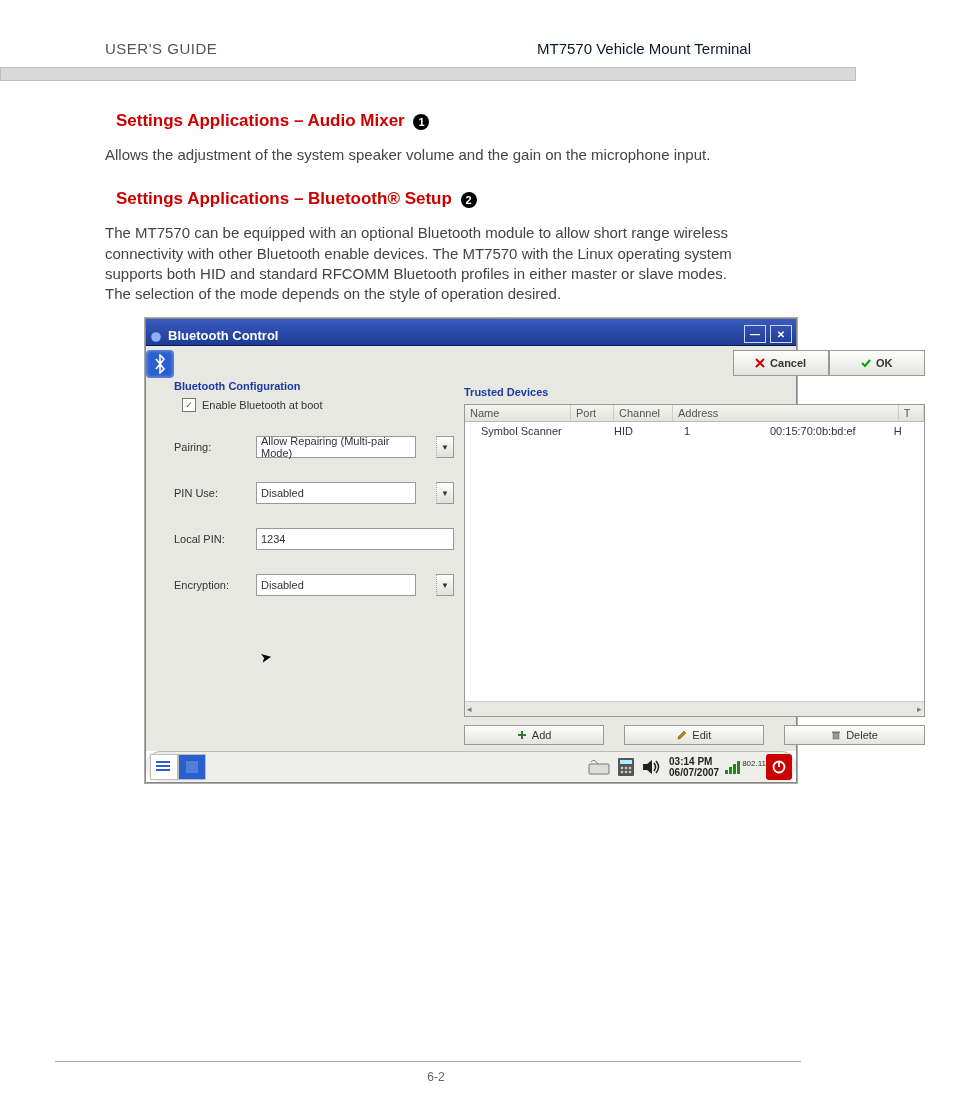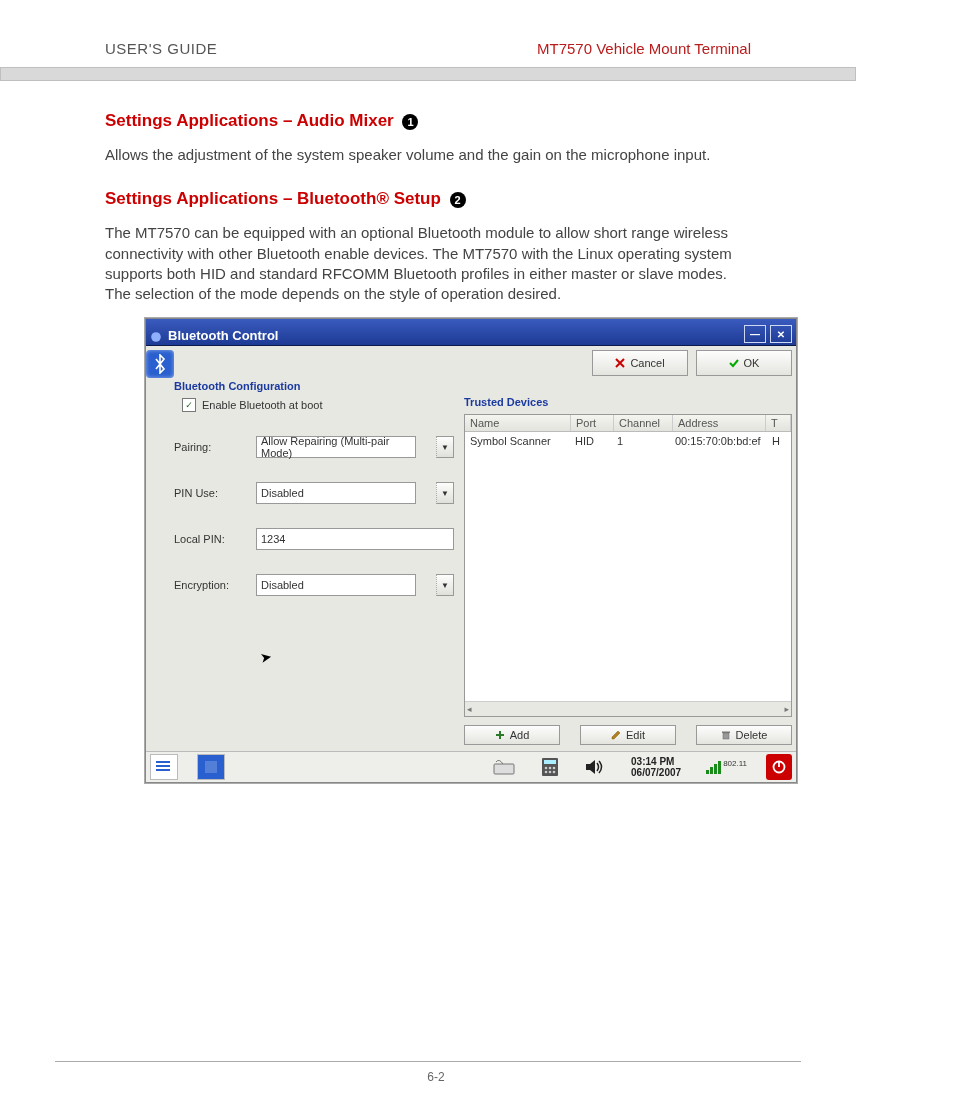--- a/index.html
+++ b/index.html
@@ -18,33 +18,33 @@
     position: relative;
   }
   .header-row {
     display: flex;
     justify-content: space-between;
     font-size: 15px;
     margin-bottom: 10px;
     padding: 0 50px 0 50px;
   }
   .header-left { color: #555; letter-spacing: 0.5px; }
-  .header-right { color: #b91c1c; }
+  .header-right { color: #0f172a; }
   .header-bar {
     height: 12px;
     background: #d9d9d9;
     border: 1px solid #bfbfbf;
     margin: 0 -55px 30px -55px;
   }
   .content { padding: 0 50px; }
   h2.section {
     color: #cc0000;
     font-size: 17px;
     font-weight: bold;
-    margin: 24px 0 14px 0;
+    margin: 24px 0 14px 11px;
   }
   .callout-circle {
     display: inline-flex;
     align-items: center;
     justify-content: center;
     width: 16px;
     height: 16px;
     border-radius: 50%;
     background: #000;
     color: #fff;
@@ -102,21 +102,21 @@
     background: #2a5fcf;
     border-radius: 4px;
     display:inline-flex; align-items:center; justify-content:center;
     color:#fff; font-size:18px; font-weight:bold;
     box-shadow: inset 0 0 4px rgba(255,255,255,0.5);
   }
   .panes { flex:1; display:flex; gap: 10px; padding: 4px 6px 6px 0; }
   .pane-left { width: 280px; }
   .pane-right { flex:1; display:flex; flex-direction:column; }
   .top-buttons {
-    display:flex; justify-content:flex-end; gap:8px; margin-bottom:16px; height:26px;
+    display:flex; justify-content:flex-end; margin-bottom:6px; height:26px;font-weight:bold;
   }
   .btn {
     border: 1px solid #999;
     background: linear-gradient(#fdfdfd, #e4e4df);
     padding: 3px 12px;
     font-size: 11px;
     display:inline-flex; align-items:center; gap:5px;
     min-width: 70px;
     justify-content:center;
   }
@@ -175,21 +175,21 @@
     display:flex; background: linear-gradient(#f5f5f0,#e3e3de);
     border-bottom:1px solid #bbb;
   }
   .list-header div {
     padding: 2px 5px;
     border-right: 1px solid #ccc;
     color:#555;
     white-space: nowrap;
   }
   .list-row {
-    display:flex; padding: 2px 0;
+    display:flex; padding: 2px 11px; gap: 28px;
   }
   .list-row div {
     padding: 1px 5px;
     white-space: nowrap;
     color:#333;
   }
   .col-name { width: 95px; }
   .col-port { width: 32px; }
   .col-chan { width: 48px; }
   .col-addr { flex:1; }
@@ -204,21 +204,22 @@
   .bottom-buttons {
     display:flex; justify-content:space-between; gap:20px; margin-top:8px;
   }
   .bottom-buttons .btn { flex:1; }
   .taskbar {
     height: 30px;
     background: #eeeeea;
     border-top: 1px solid #bbb;
     display:flex; align-items:center;
     padding: 0 4px;
-    gap: 19px;
+    gap: 0;
+    border-radius: 15px;
   }
   .taskbar .tb-icon {
     width: 26px; height: 24px;
     border: 1px solid #bbb;
     background:#fff;
     display:flex; align-items:center; justify-content:center;
     font-size: 12px;
   }
   .taskbar .tb-spacer { flex:1; }
   .taskbar .clock {

